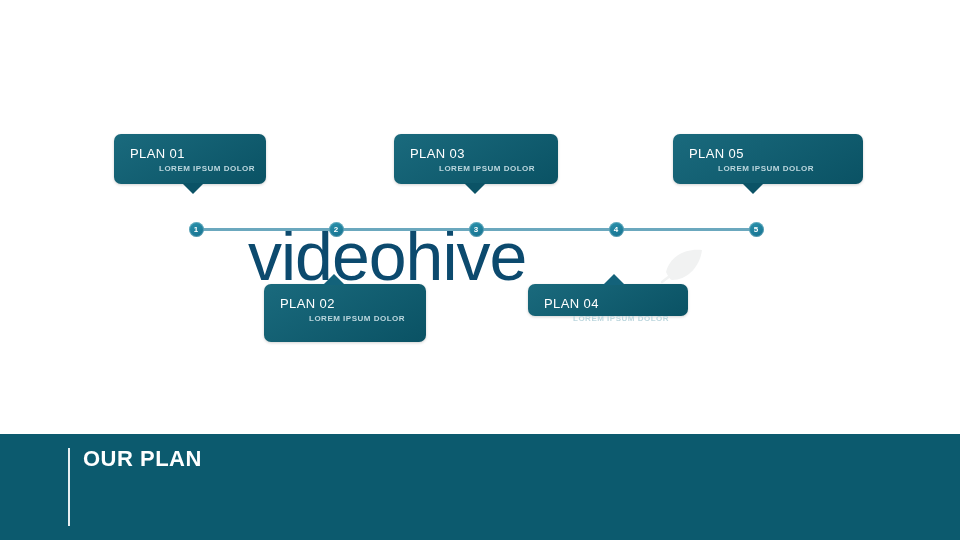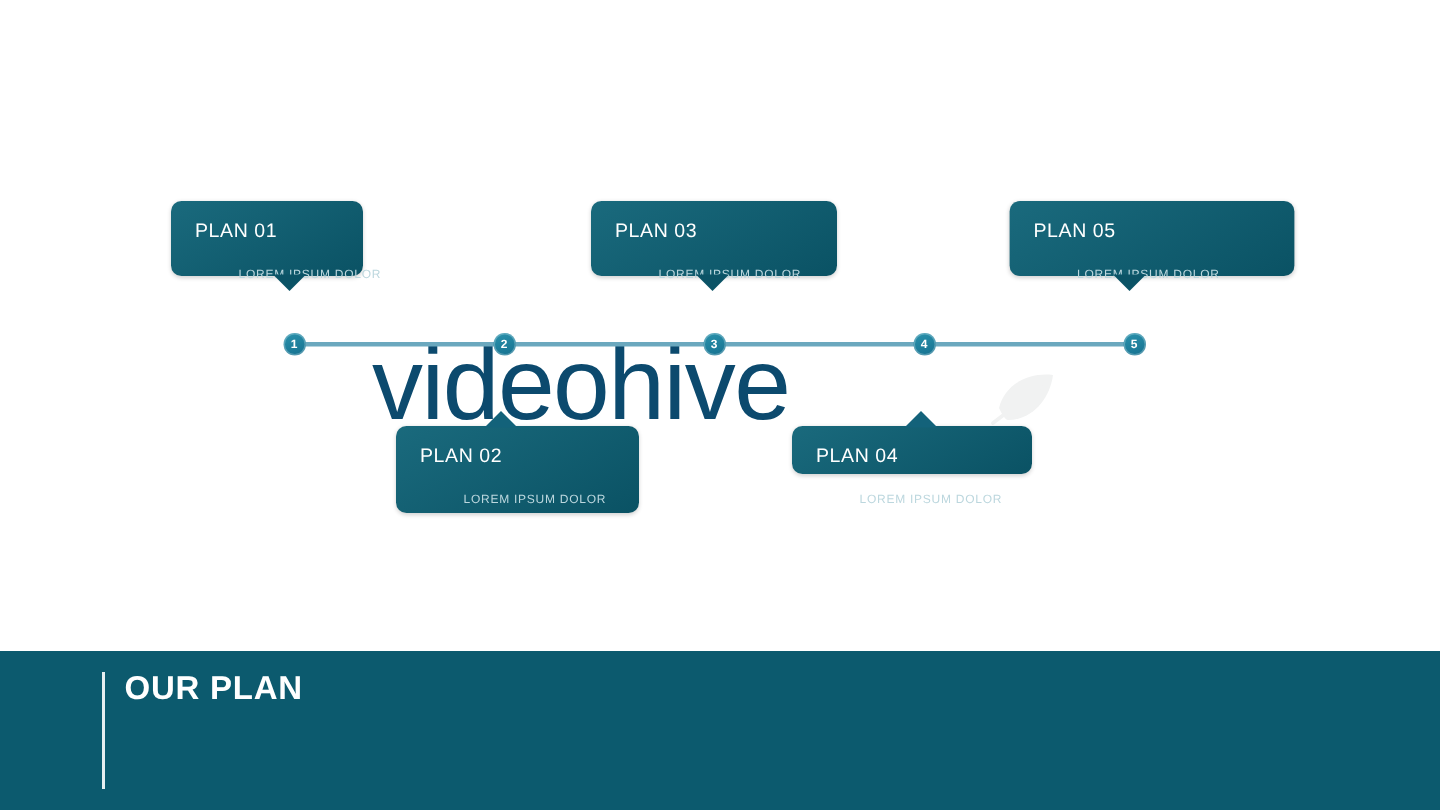--- a/index.html
+++ b/index.html
@@ -98,24 +98,24 @@
     color: #ffffff;
     font-size: 13px;
     font-weight: 400;
     letter-spacing: 0.4px;
     line-height: 15px;
     white-space: nowrap;
   }
   .card-sub {
     color: #bcd7de;
     font-size: 8px;
-    font-weight: 400;
+    font-weight: 700;
     letter-spacing: 0.5px;
     line-height: 12px;
-    margin-top: 16px;
+    margin-top: 2px;
     white-space: nowrap;
     padding-left: 29px;
   }
   
   .pointer {
     position: absolute;
     width: 0;
     height: 0;
     border-left: 11px solid transparent;
     border-right: 11px solid transparent;
@@ -185,21 +185,21 @@
 
   <div id="markers">
       <div class="marker" style="left: 196px; top: 229px;">1</div>
       <div class="marker" style="left: 336px; top: 229px;">2</div>
       <div class="marker" style="left: 476px; top: 229px;">3</div>
       <div class="marker" style="left: 616px; top: 229px;">4</div>
       <div class="marker" style="left: 756px; top: 229px;">5</div>
     </div>
 
   <div id="cards">
-      <div class="card" style="left: 114px; top: 134px; width: 128px; height: 50px;">
+      <div class="card" style="left: 114px; top: 134px; width: 152px; height: 50px;">
         <div class="card-inner">
           <div class="card-title">PLAN 01</div>
           <div class="card-sub">LOREM IPSUM DOLOR</div>
         </div>
       </div>
       <div class="pointer pointer-down" style="left: 182px; top: 183px;"></div>
       <div class="card" style="left: 264px; top: 284px; width: 162px; height: 58px;">
         <div class="card-inner">
           <div class="card-title">PLAN 02</div>
           <div class="card-sub">LOREM IPSUM DOLOR</div>

